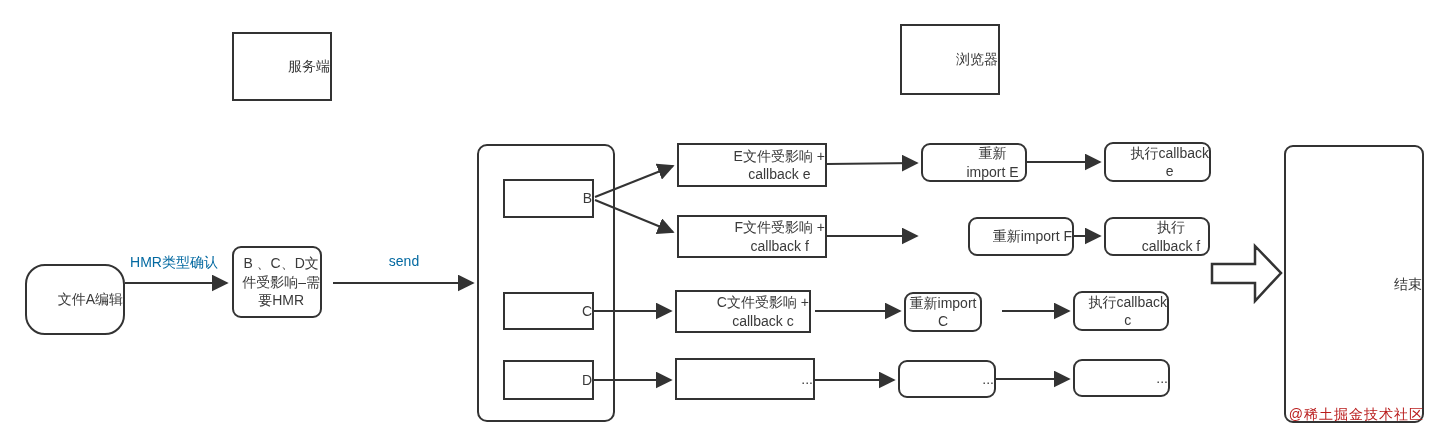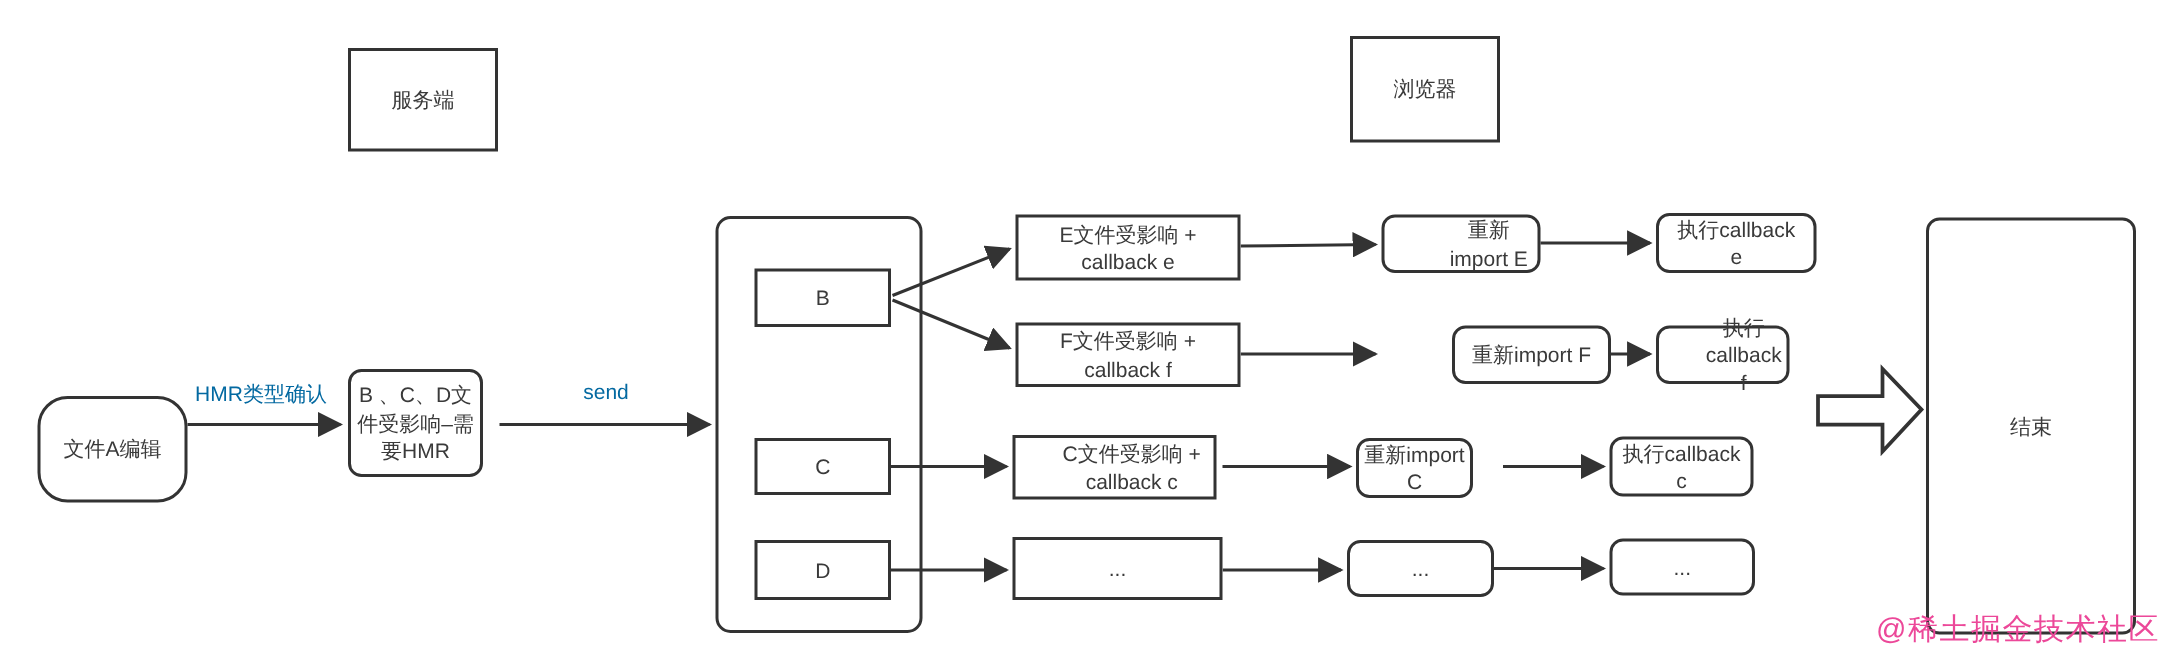--- a/index.html
+++ b/index.html
@@ -18,21 +18,21 @@
     left: 0; top: 0;
     width: 1449px; height: 447px;
     z-index: 2;
   }
   .node {
     position: absolute;
     border: 2px solid #333333;
     background: #ffffff;
     display: flex;
     align-items: center;
-    justify-content: center;
+    justify-content: flex-end;
     text-align: center;
     font-size: 14px;
     line-height: 1.32;
     white-space: pre-line;
     z-index: 3;
     color: #3a3a3a;
   }
   .rounded { border-radius: 9px; }
   
   .n-server    { left: 232px;  top: 32px;  width: 100px; height: 69px; }
@@ -45,41 +45,41 @@
   .n-d         { left: 503px;  top: 360px; width: 91px;  height: 40px; }
   .n-ea        { left: 677px;  top: 143px; width: 150px; height: 44px; }
   .n-fa        { left: 677px;  top: 215px; width: 150px; height: 43px; }
   .n-ca        { left: 675px;  top: 290px; width: 136px; height: 43px; padding-left: 23px; }
   .n-da        { left: 675px;  top: 358px; width: 140px; height: 42px; }
   .n-ie        { left: 921px;  top: 143px; width: 106px; height: 39px; padding-left: 37px; }
   .n-if        { left: 968px;  top: 217px; width: 106px; height: 39px; }
   .n-ic        { left: 904px;  top: 292px; width: 78px;  height: 40px; }
   .n-id        { left: 898px;  top: 360px; width: 98px;  height: 38px; }
   .n-xe        { left: 1104px; top: 142px; width: 107px; height: 40px; }
-  .n-xf        { left: 1104px; top: 217px; width: 89px; height: 39px; padding-left: 28px; }
+  .n-xf        { left: 1104px; top: 217px; width: 106px; height: 39px; padding-left: 28px; }
   .n-xc        { left: 1073px; top: 291px; width: 96px;  height: 40px; }
   .n-xd        { left: 1073px; top: 359px; width: 97px;  height: 38px; }
   .n-end       { left: 1284px; top: 145px; width: 140px; height: 278px; }
   .edge-label {
     position: absolute;
     z-index: 3;
     font-size: 14px;
     color: #0369a1;
     text-align: center;
   }
   .lbl-hmr  { left: 128px; top: 254px; width: 92px; }
   .lbl-send { left: 368px; top: 253px; width: 72px; }
   .watermark {
     position: absolute;
-    right: 9px;
+    right: 25px;
     top: 406px;
     z-index: 5;
-    font-size: 20px;
+    font-size: 14px;
     letter-spacing: 1px;
-    color: #ec4899;
+    color: #b91c1c;
   }
 </style>
 </head>
 <body>
 
 <div class="canvas">
 
   <svg class="edges" width="1449" height="447" viewBox="0 0 1449 447" xmlns="http://www.w3.org/2000/svg">
     <defs>
       <marker id="ah" viewBox="0 0 10 10" refX="9" refY="5" markerWidth="8.5" markerHeight="8.5" orient="auto-start-reverse">

